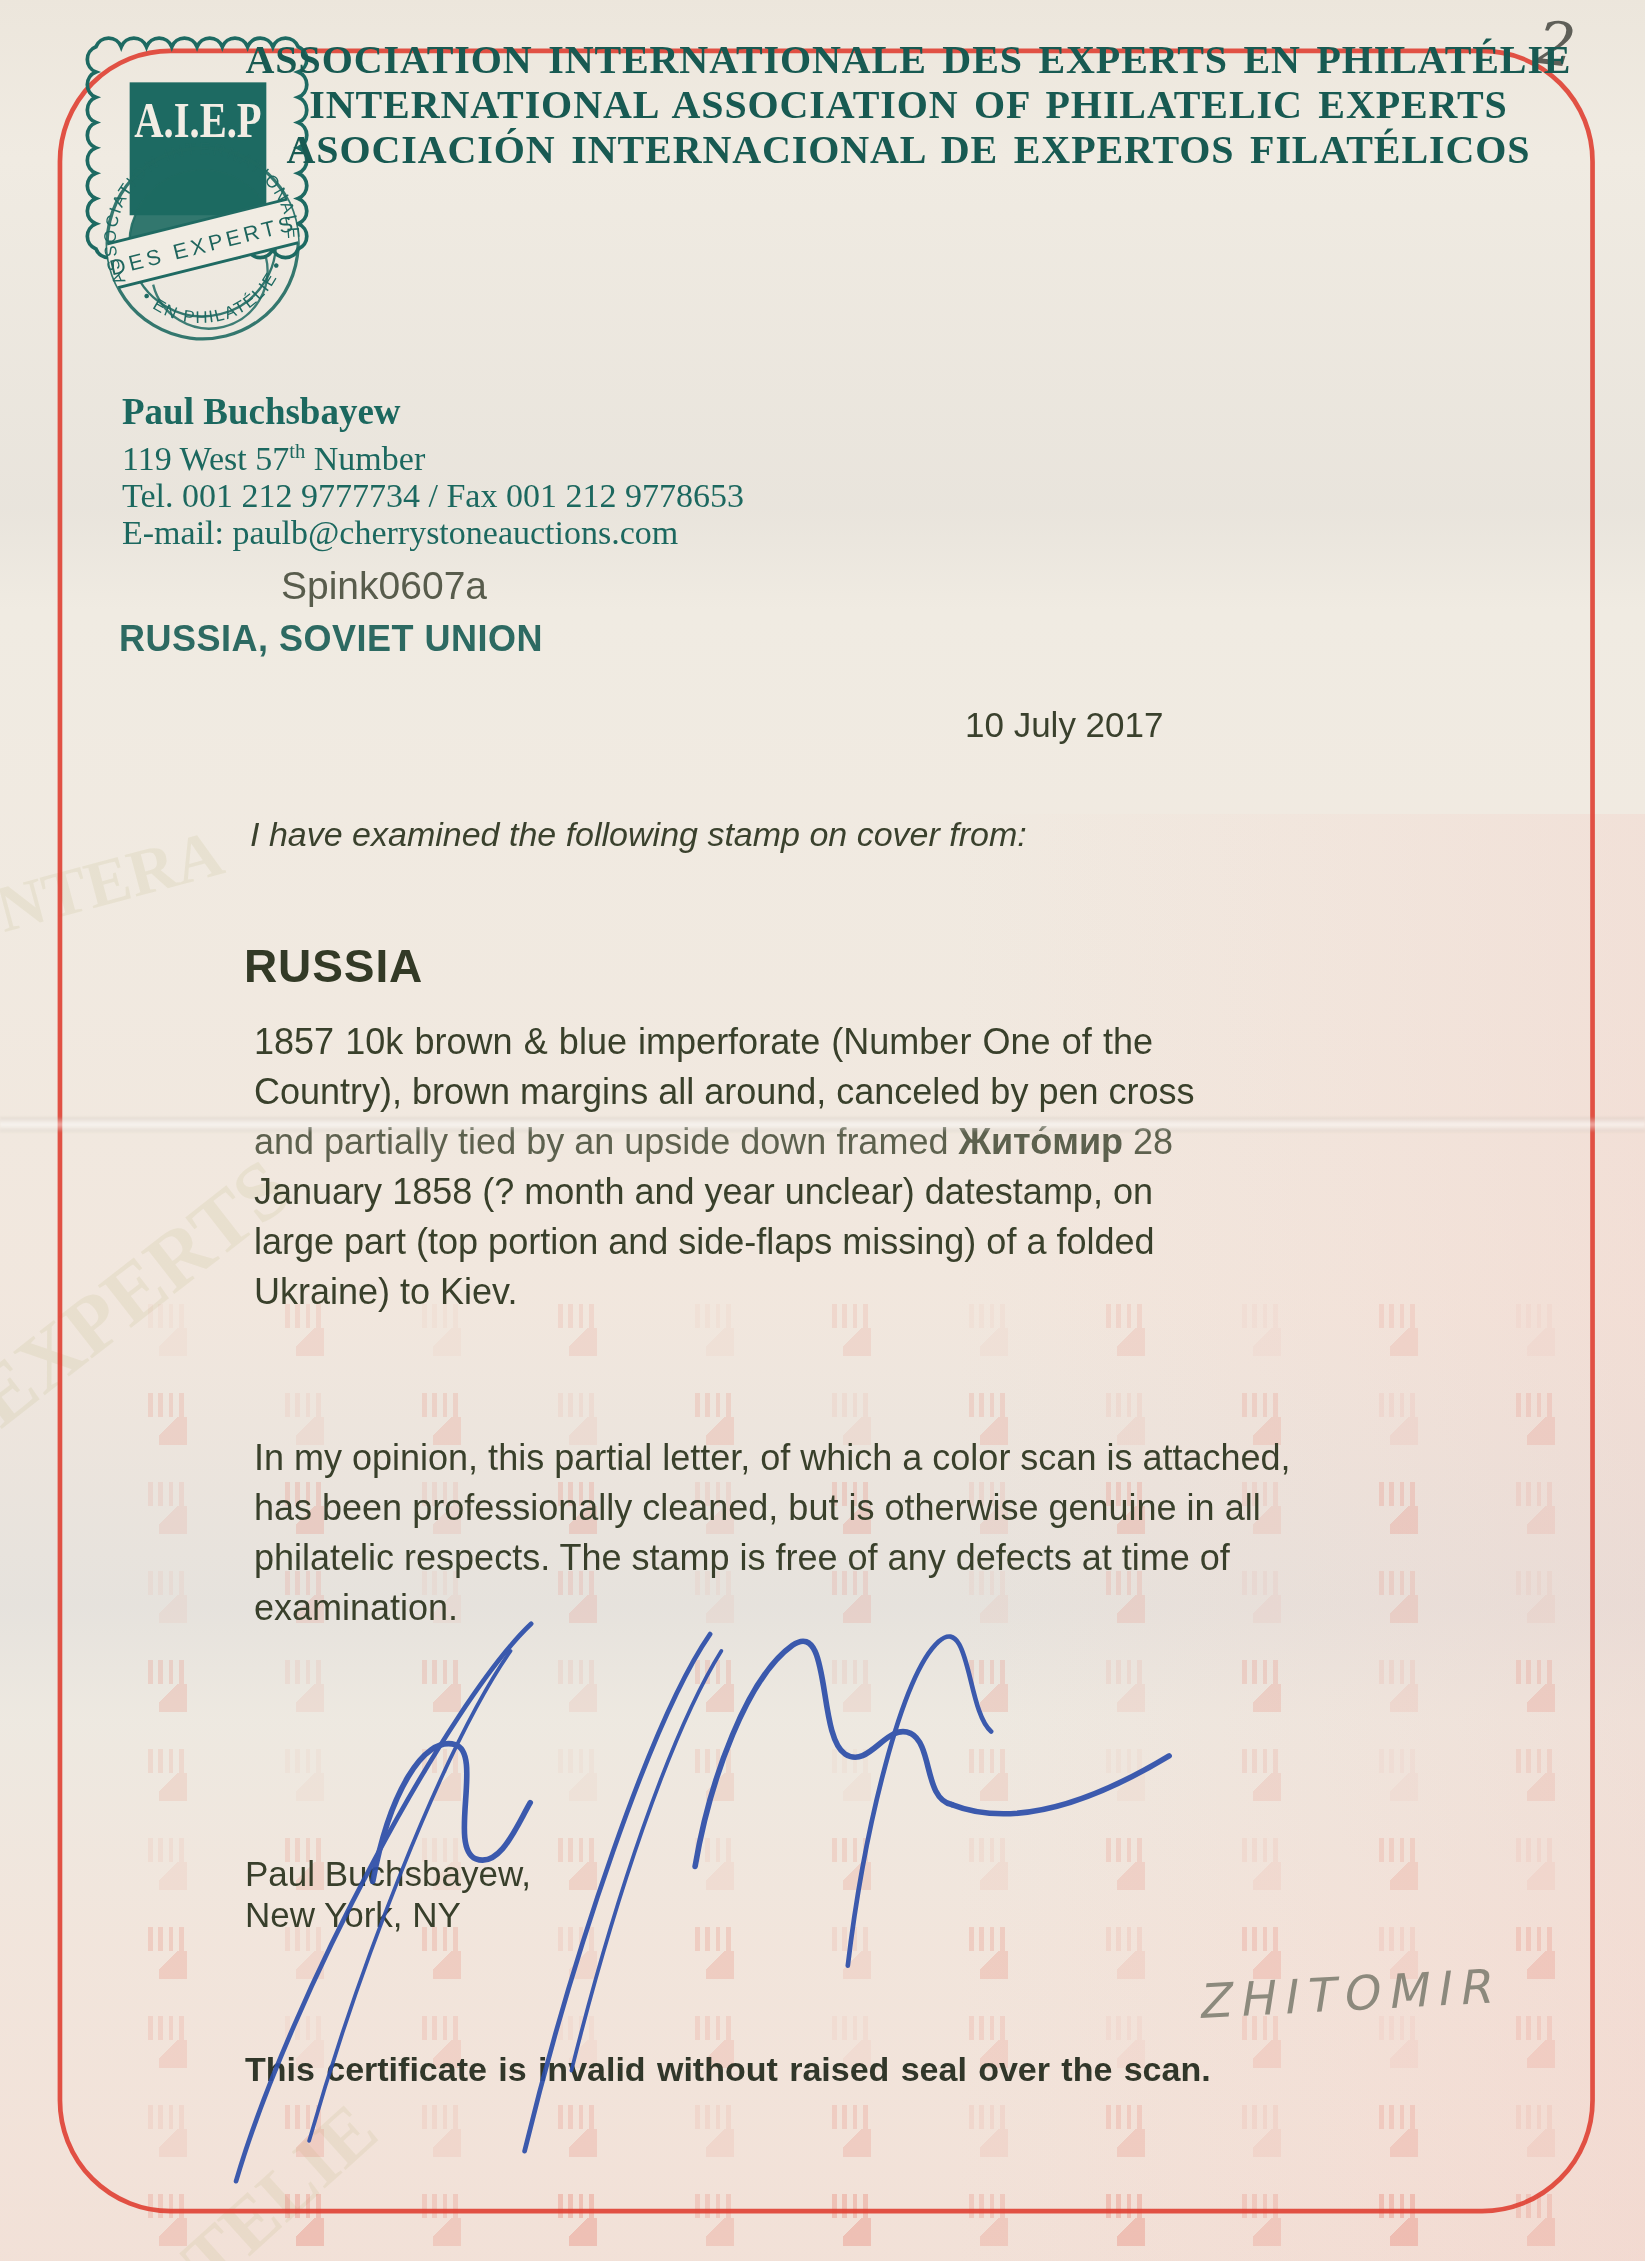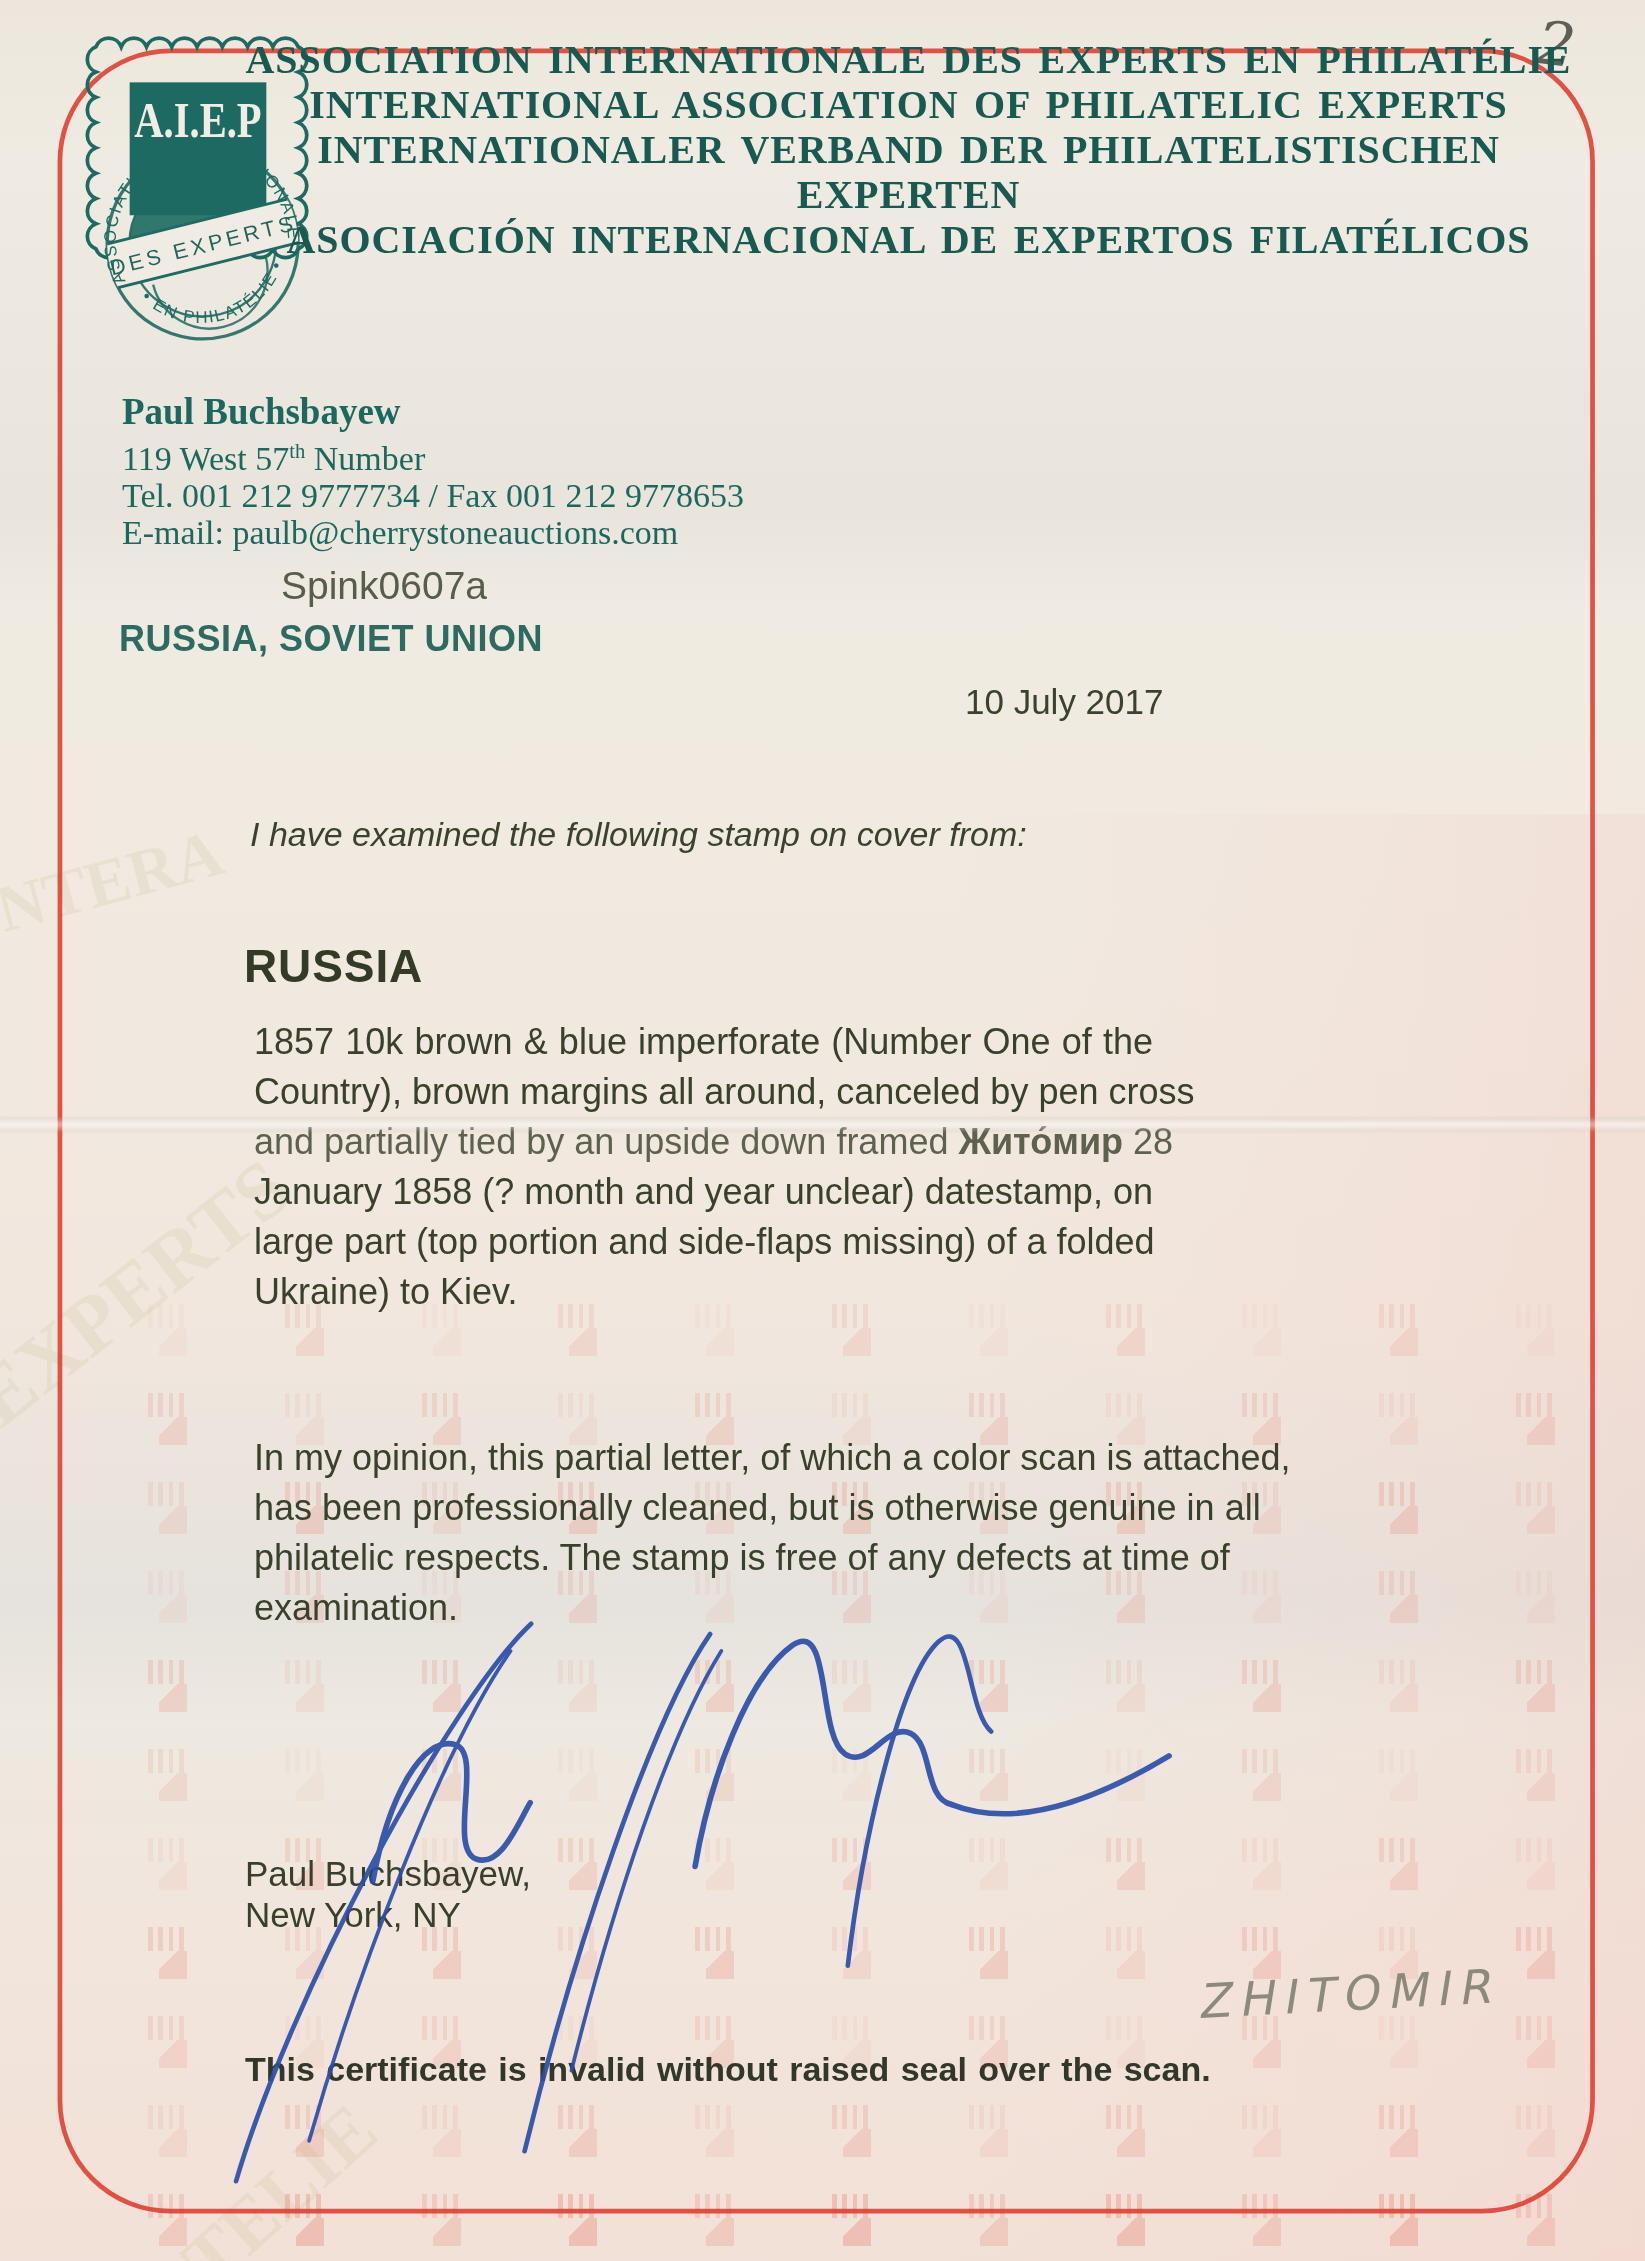--- a/index.html
+++ b/index.html
@@ -28,21 +28,21 @@
       font-size:60px;color:#5f5f58;transform:rotate(7deg);}
   .logo-svg{left:66px;top:26px;width:337px;height:328px;z-index:3;}
   .header{left:234px;top:37px;width:1349px;text-align:center;
       font-family:"Liberation Serif",serif;font-weight:bold;font-size:40px;line-height:45px;
       color:#185a52;letter-spacing:0.9px;word-spacing:4.7px;}
   .contact{left:122px;top:390px;font-family:"Liberation Serif",serif;color:#1c685f;font-size:34px;line-height:37px;}
   .contact .cname{font-weight:bold;font-size:37px;line-height:43px;}
   .contact sup{font-size:20.6px;}
   .spink{left:281px;top:564px;font-size:39px;color:#4c5140;opacity:.92;}
   .country-hdr{left:119px;top:618px;font-size:36px;font-weight:bold;color:#2d6a62;letter-spacing:0.5px;}
-  .cert-date{left:965px;top:682px;font-size:35px;color:#3a412d;}
+  .cert-date{left:965px;top:705px;font-size:35px;color:#3a412d;}
   .intro{left:250px;top:815px;font-size:34px;font-style:italic;color:#3a412d;}
   .country-title{left:244px;top:939px;font-size:46px;font-weight:bold;color:#333a26;letter-spacing:0.9px;}
   .para{left:242px;width:911px;font-size:36px;line-height:50px;color:#39402b;}
   #desc{top:1017px;} #opin{top:1433px;}
   .tline{text-align:justify;text-align-last:justify;white-space:nowrap;margin-left:12px;}
   .tline.tlast{text-align-last:left;}
   .tline .b{font-weight:bold;}
   .tline.faded{opacity:.8;filter:blur(0.4px);}
   .crease{left:0;top:1117px;width:100%;height:15px;z-index:5;pointer-events:none;
       background:linear-gradient(180deg,rgba(130,120,105,0.12),rgba(255,255,255,0.5) 50%,rgba(130,120,105,0.10));
@@ -223,21 +223,20 @@
       <text font-family="Liberation Sans, sans-serif" font-size="18" letter-spacing="2" fill="#1f6a62">
         <textPath href="#sealBotArc" startOffset="50%" text-anchor="middle">• EN PHILATÉLIE •</textPath>
       </text>
       <text x="206" y="262" text-anchor="middle" font-family="Liberation Sans, sans-serif" font-size="23" letter-spacing="4" fill="#1f655d">DES EXPERTS</text>
     </g>
   </svg>
 
   <div class="abs header">
     <div>ASSOCIATION INTERNATIONALE DES EXPERTS EN PHILATÉLIE</div>
     <div>INTERNATIONAL ASSOCIATION OF PHILATELIC EXPERTS</div>
-    <div>INTERNATIONALER VERBAND DER PHILATELISTISCHEN EXPERTEN</div>
     <div>ASOCIACIÓN INTERNACIONAL DE EXPERTOS FILATÉLICOS</div>
   </div>
 
   <div class="abs contact">
     <div class="cname">Paul Buchsbayew</div>
     <div><span>119 West 57</span><sup>th</sup><span> Number</span></div>
     <div>Tel. 001 212 9777734 / Fax 001 212 9778653</div>
     <div>E-mail: paulb@cherrystoneauctions.com</div>
   </div>
 

